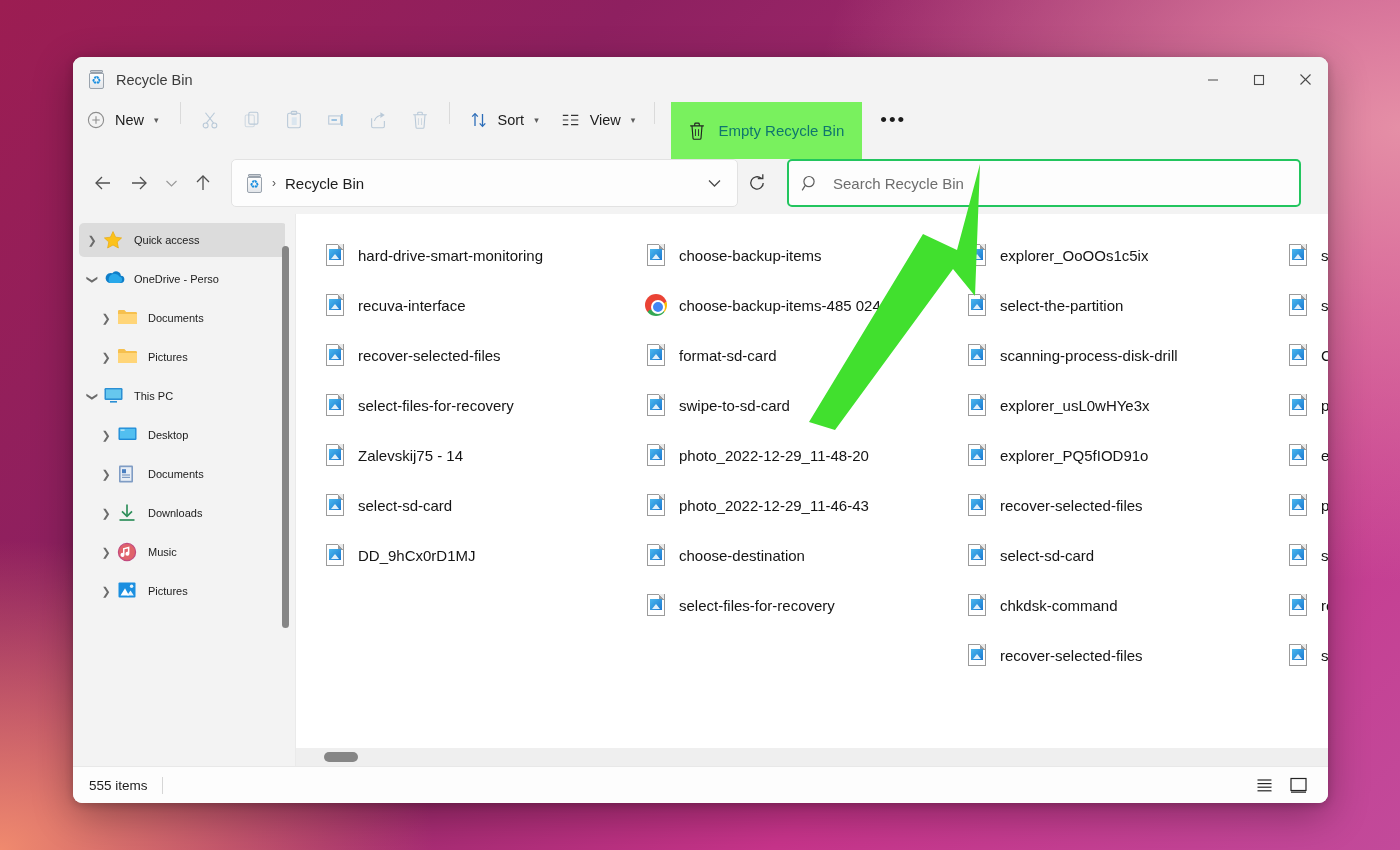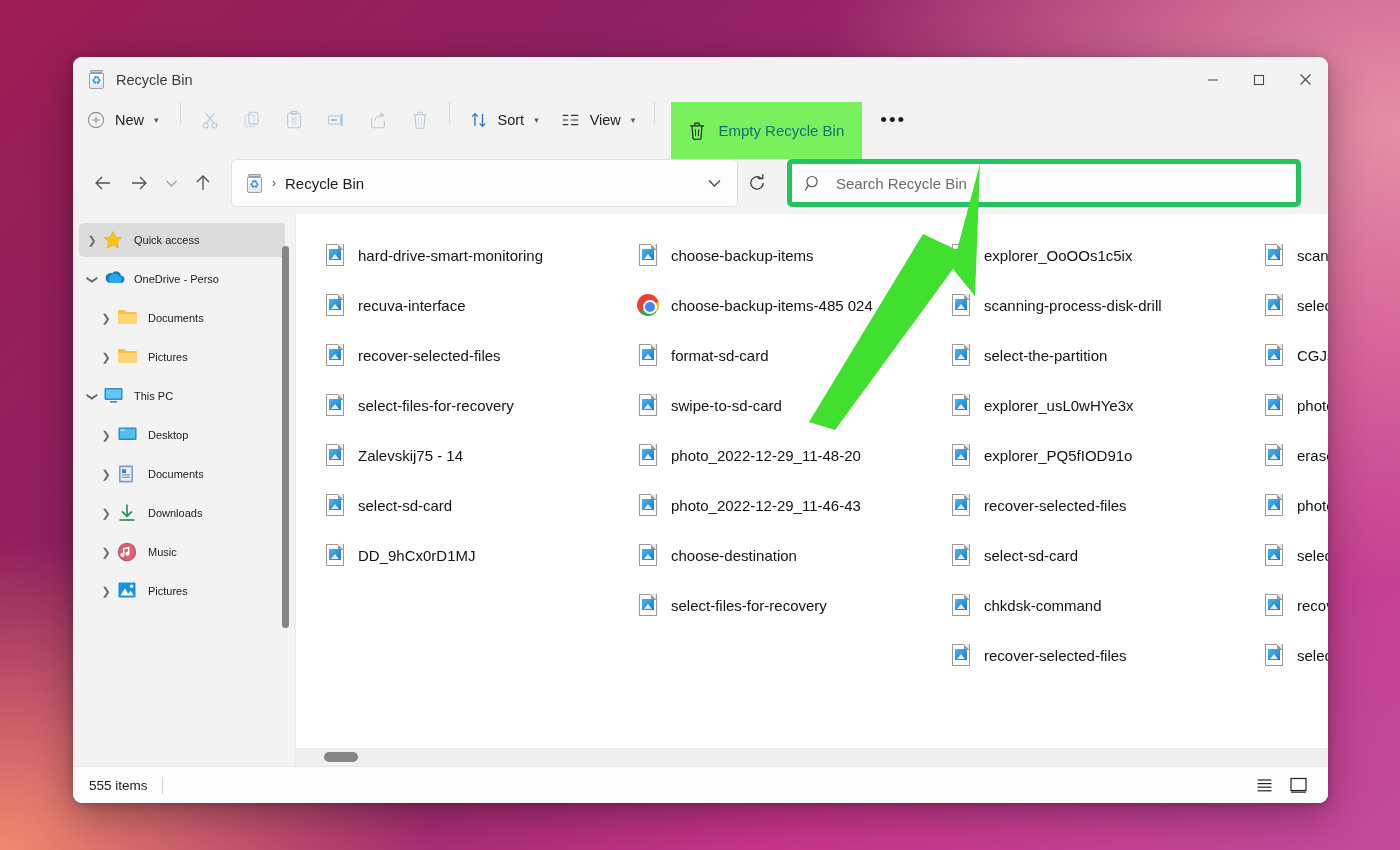--- a/index.html
+++ b/index.html
@@ -99,21 +99,21 @@
   }
   .crumb-ico { margin-right: 9px; }
   #crumb-text { font-size: 15px; color: #1d1d1d; }
   .crumb-sep { color: #555; font-size: 12px; margin: 0 9px 0 0; }
   .bc-spacer { flex: 1 1 auto; }
   .bc-btn { width: 34px; height: 34px; border-radius: 4px; display: flex;
             align-items: center; justify-content: center; color: #444; }
   #refresh-btn { margin-left: 2px; }
   #search-box {
     flex: 0 0 514px; height: 48px; margin-left: 13px;
-    background: #fdfdfd; border: 5px solid #22c55e; border-radius: 5px;
+    background: #fdfdfd; border: 2px solid #22c55e; border-radius: 5px;
     display: flex; align-items: center; padding: 0 12px; gap: 13px;
   }
   #search-input {
     border: 0; outline: 0; background: transparent; flex: 1 1 auto;
     font-family: "Liberation Sans", sans-serif; font-size: 15px; color: #1d1d1d;
   }
   #search-input::placeholder { color: #6d6d6d; }
 
   
   #body { flex: 1 1 auto; display: flex; min-height: 0; }
@@ -147,21 +147,21 @@
 
   
   #filearea {
     flex: 1 1 auto; background: #ffffff; position: relative;
     display: flex; flex-direction: column; min-width: 0;
     border-left: 1px solid #eaeaea;
   }
   #filegrid {
     flex: 1 1 auto; position: relative; overflow: hidden;
     padding: 16px 15px 0 22px;
-    display: flex; gap: 8px;
+    display: flex; gap: 16px;
   }
   .file-col { flex: 0 0 305px; display: flex; flex-direction: column; }
   .file-col.col4 { flex: 0 0 200px; }
   .file-row {
     height: 50px; display: flex; align-items: center; gap: 12px;
     padding-left: 6px; padding-right: 8px; border-radius: 4px;
     margin-right: 8px;
   }
   .file-name {
     font-size: 15px; color: #141414; white-space: nowrap; overflow: hidden;
@@ -645,29 +645,29 @@
                 <span class="thumb"></span>
               </span>
               <span class="file-name">explorer_OoOOs1c5ix</span>
             </div>
             <div class="file-row">
               <span class="file-ico pic-ico">
                 <span class="sheet"></span>
                 <span class="fold"></span>
                 <span class="thumb"></span>
               </span>
+              <span class="file-name">select-the-partition</span>
+            </div>
+            <div class="file-row">
+              <span class="file-ico pic-ico">
+                <span class="sheet"></span>
+                <span class="fold"></span>
+                <span class="thumb"></span>
+              </span>
               <span class="file-name">scanning-process-disk-drill</span>
-            </div>
-            <div class="file-row">
-              <span class="file-ico pic-ico">
-                <span class="sheet"></span>
-                <span class="fold"></span>
-                <span class="thumb"></span>
-              </span>
-              <span class="file-name">select-the-partition</span>
             </div>
             <div class="file-row">
               <span class="file-ico pic-ico">
                 <span class="sheet"></span>
                 <span class="fold"></span>
                 <span class="thumb"></span>
               </span>
               <span class="file-name">explorer_usL0wHYe3x</span>
             </div>
             <div class="file-row">

